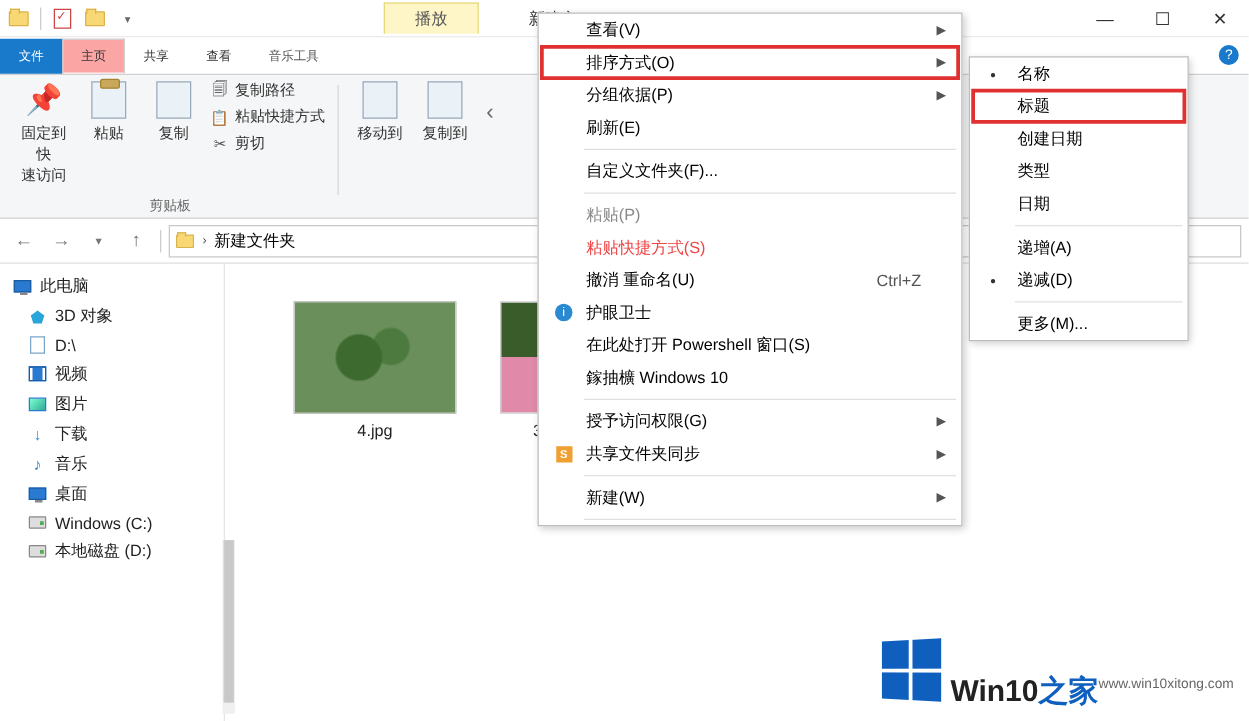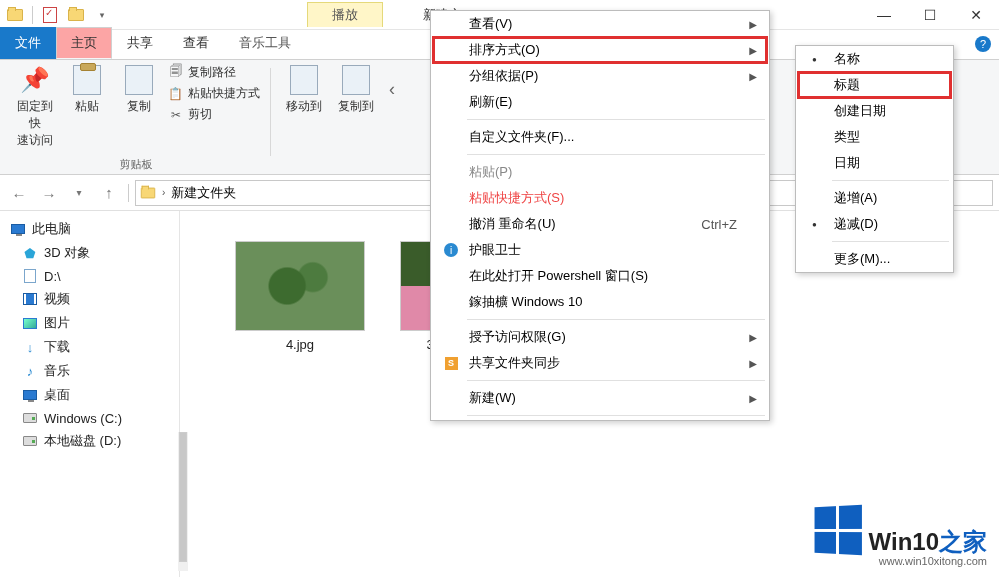--- a/index.html
+++ b/index.html
@@ -15,21 +15,21 @@
   .check-doc::after { content:"✓"; color:#c44; font-size:10px; position:absolute; top:-1px; left:1px; }
   .qat-sep { width:1px; height:18px; background:#ccc; margin:0 2px; }
   .qat-dd { font-size: 9px; color:#666; }
   .play-tab { margin-left: 190px; background: #fff6c8; padding: 3px 24px; border: 1px solid #e5d97a; border-bottom:none; color: #555; font-size: 13px; }
   .title-text { margin-left: 40px; color: #333; font-size: 13px; }
   .win-controls { position: absolute; right: 0; top: 0; display: flex; }
   .win-btn { width: 46px; height: 30px; display: flex; align-items: center; justify-content: center; font-size: 14px; color: #333; }
 
   
   .ribbon-tabs { height: 30px; display: flex; align-items: flex-end; background: #fff; border-bottom: 1px solid #d0d0d0; position: relative; }
-  .tab { padding: 6px 14px; font-size: 13px; color: #333; border: 1px solid transparent; }
+  .tab { padding: 6px 14px; font-size: 10px; color: #333; border: 1px solid transparent; }
   .tab.file { background: #1979ca; color: #fff; }
   .tab.home { border: 1px solid #d0d0d0; border-bottom: 1px solid #f5f6f7; background: #fca5a5; }
   .tab.tools { color: #555; }
   .help-icon { position:absolute; right:8px; top:6px; width:16px; height:16px; border-radius:50%; background:#1979ca; color:#fff; font-size:11px; display:flex; align-items:center; justify-content:center; }
 
   
   .ribbon { height: 115px; background: #f5f6f7; border-bottom: 1px solid #d0d0d0; display: flex; padding: 4px 6px 0 6px; }
   .rgroup { display:flex; flex-direction:column; align-items:center; justify-content:space-between; padding:0 6px; }
   .rgroup-inner { display:flex; align-items:flex-start; gap:6px; }
   .rbig { display:flex; flex-direction:column; align-items:center; width:46px; font-size:12px; color:#333; text-align:center; gap:2px; }
@@ -76,36 +76,36 @@
   .thumb-item { display:flex; flex-direction:column; align-items:center; gap:6px; width:140px; }
   .thumb { width:130px; height:90px; border:1px solid #ccc; background:#6a8f5a; background-image: radial-gradient(circle at 40% 50%, #3d6b2f 20%, transparent 22%), radial-gradient(circle at 60% 40%, #4d7b3f 15%, transparent 17%); }
   .thumb2 { width:60px; height:90px; border:1px solid #ccc; background: linear-gradient(#3a5c2a 50%, #e089a8 50%); }
   .thumb3 { width:28px; height:90px; background: linear-gradient(#a0d040, #7ab020); border:1px solid #ccc; }
   .thumb-label { font-size:13px; color:#222; }
   .sel-outline { border:2px solid #6fb7f0; padding:2px; }
 
   
   .ctx { position:absolute; background:#fff; border:1px solid #bcbcbc; box-shadow: 2px 2px 6px rgba(0,0,0,.2); padding:0 2px; font-size:13px; }
   .ctx.main { left:430px; top:10px; width:340px; }
-  .ctx.sub { left:775px; top:45px; width:159px;margin-left:20px; }
+  .ctx.sub { left:775px; top:45px; width:176px; }
   .ctx-item { display:flex; align-items:center; height:26px; padding:0 18px 0 36px; position:relative; white-space:nowrap; }
   .ctx-sub-arrow { position:absolute; right:10px; font-size:10px; color:#555; }
   .ctx-hint { position:absolute; right:30px; color:#555; }
   .ctx-sep { height:1px; background:#e0e0e0; margin:4px 2px 4px 34px; }
   .ctx-icon { position:absolute; left:10px; width:16px; height:16px; display:flex; align-items:center; justify-content:center; font-size:12px; }
   .bullet::before { content:"●"; position:absolute; left:14px; font-size:8px; color:#333; }
   .shield-b { width:14px;height:14px;border-radius:50%;background:#2a8ad1;color:#fff;font-size:10px;display:flex;align-items:center;justify-content:center; }
   .sbox { width:13px;height:13px;background:#f0a030;color:#fff;font-size:9px;font-weight:bold;display:flex;align-items:center;justify-content:center; }
   .hl-red { outline:3px solid #e03030; outline-offset:-2px; }
 
   
   .watermark { position:absolute; right:12px; bottom:10px; display:flex; align-items:center; gap:8px; }
   .win-logo { width:48px; height:48px; display:grid; grid-template-columns:1fr 1fr; grid-template-rows:1fr 1fr; gap:3px; transform: perspective(80px) rotateY(-10deg); }
   .win-logo div { background:#0f5fbf; }
-  .wm-text { display:flex; flex-direction:column; align-items:flex-end; line-height:1.1;margin-top:36px; }
+  .wm-text { display:flex; flex-direction:row; align-items:flex-start; line-height:1.1;margin-top:36px; }
   .wm-big { font-size:24px; font-weight:bold; color:#222; }
   .wm-big .accent { color:#0f5fbf; }
   .wm-url { font-size:11px; color:#666; }
 </style>
 </head>
 <body>
 
 <div class="title-bar">
   <div class="qat">
     <div class="qat-icon">

